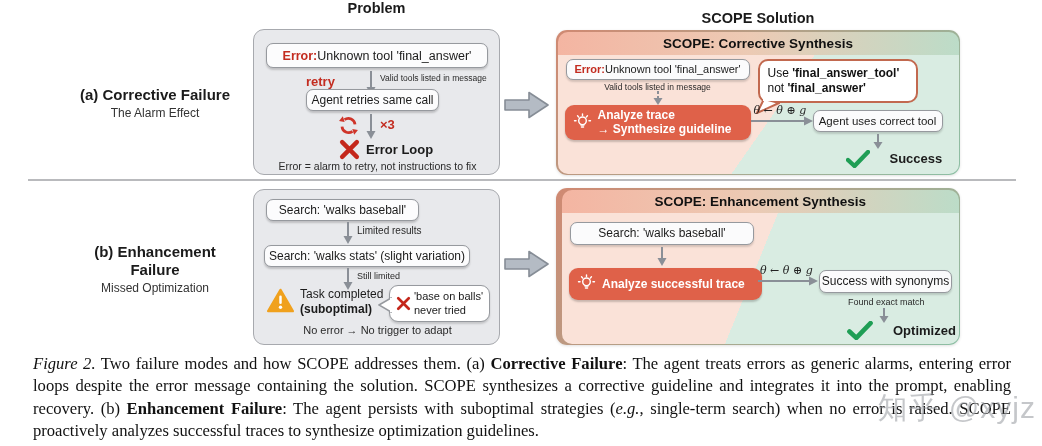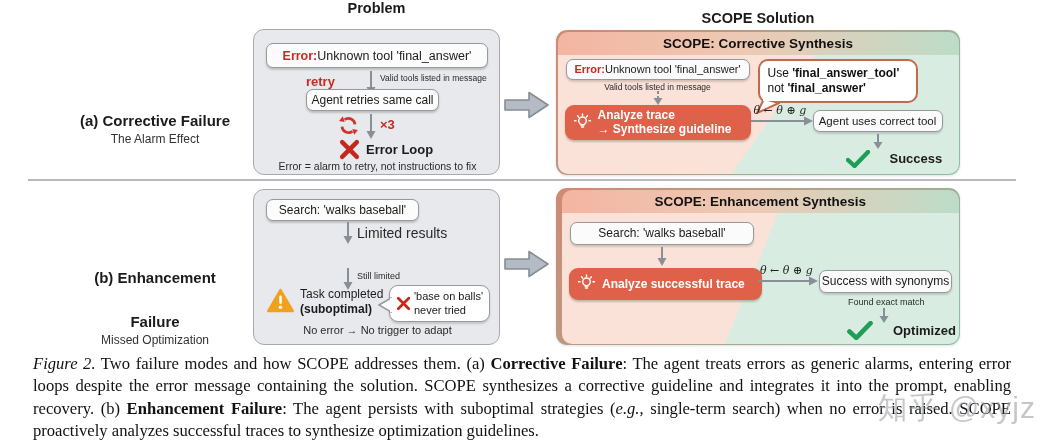--- a/index.html
+++ b/index.html
@@ -11,21 +11,21 @@
   .abs { position:absolute; }
   .ctr { text-align:center; }
   .bold { font-weight:bold; }
   .red { color:#c32c20; }
 
   
   .colhdr { font-weight:bold; font-size:14.5px; text-align:center; }
 
   
   .rowlabel { text-align:center; }
-  .rowlabel .l1 { font-weight:bold; font-size:15px; line-height:18px;margin-top:26px; }
+  .rowlabel .l1 { font-weight:bold; font-size:15px; line-height:18px; }
   .rowlabel .l2 { font-size:12px; color:#333; margin-top:2px; }
 
   
   .pbox {
     background:#e8e9ec; border:1.5px solid #a7a9ae; border-radius:11px;
   }
   .wbox {
     position:absolute; background:#fcfcfd; border:1.5px solid #96999e; border-radius:7px;
     box-shadow:0 1.5px 2px rgba(0,0,0,.18);
     display:flex; align-items:center; justify-content:center;
@@ -205,21 +205,22 @@
     <div class="l1">Failure</div>
     <div class="l2">Missed Optimization</div>
   </div>
 
   <div class="abs pbox" style="left:253px;top:189px;width:247px;height:156px;">
     <div class="wbox" style="left:12px;top:9px;width:153px;height:22px;">Search: 'walks baseball'</div>
     <svg class="abs" style="left:88px;top:32px;" width="12" height="22">
       <line x1="6" y1="0" x2="6" y2="15" stroke="#8a8f97" stroke-width="2"></line>
         <polygon points="6,22 1.5,14 10.5,14" fill="#8a8f97"></polygon>
     </svg>
-    <div class="tinytxt" style="left:103px;top:35px;font-size:14px;">Limited results</div>
+    <div class="tinytxt" style="left:103px;top:35px;font-size:10px;">Limited results</div>
+    <div class="wbox" style="left:10px;top:55px;width:206px;height:22px;">Search: 'walks stats' (slight variation)</div>
     <svg class="abs" style="left:88px;top:78px;" width="12" height="22">
       <line x1="6" y1="0" x2="6" y2="15" stroke="#8a8f97" stroke-width="2"></line>
         <polygon points="6,22 1.5,14 10.5,14" fill="#8a8f97"></polygon>
     </svg>
     <div class="tinytxt" style="left:103px;top:81px;font-size:9px;">Still limited</div>
     <svg class="abs" style="left:13px;top:98px;" width="27" height="25" viewBox="0 0 24 22">
       <path d="M12 1.5 L23 20.5 H1 Z" fill="#f0a11d" stroke="#f0a11d" stroke-linejoin="round" stroke-width="2"></path>
       <rect x="10.9" y="6.5" width="2.2" height="7.5" rx="1.1" fill="#fff"></rect>
         <circle cx="12" cy="17" r="1.5" fill="#fff"></circle>
     </svg>

